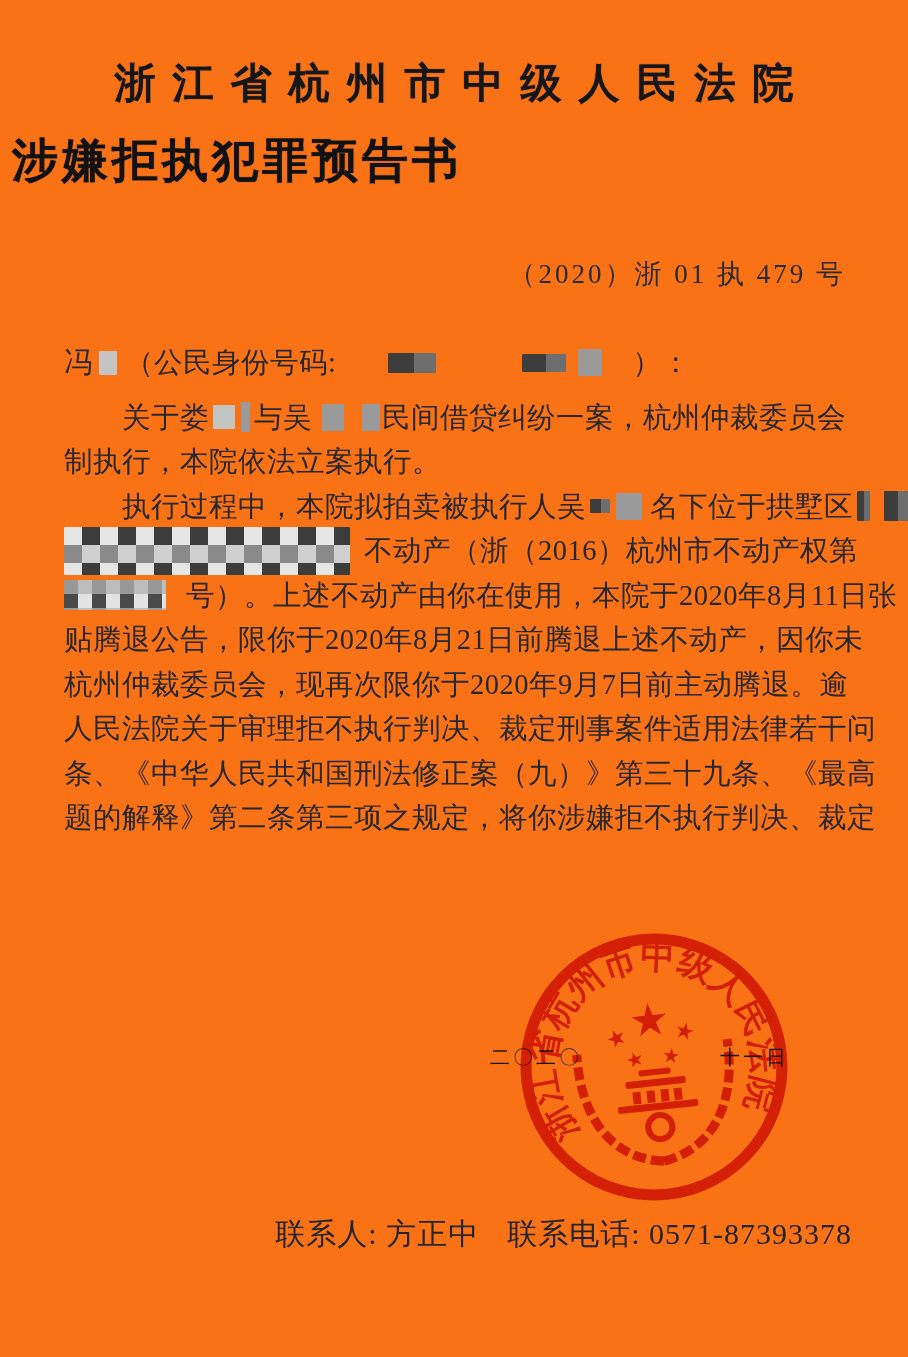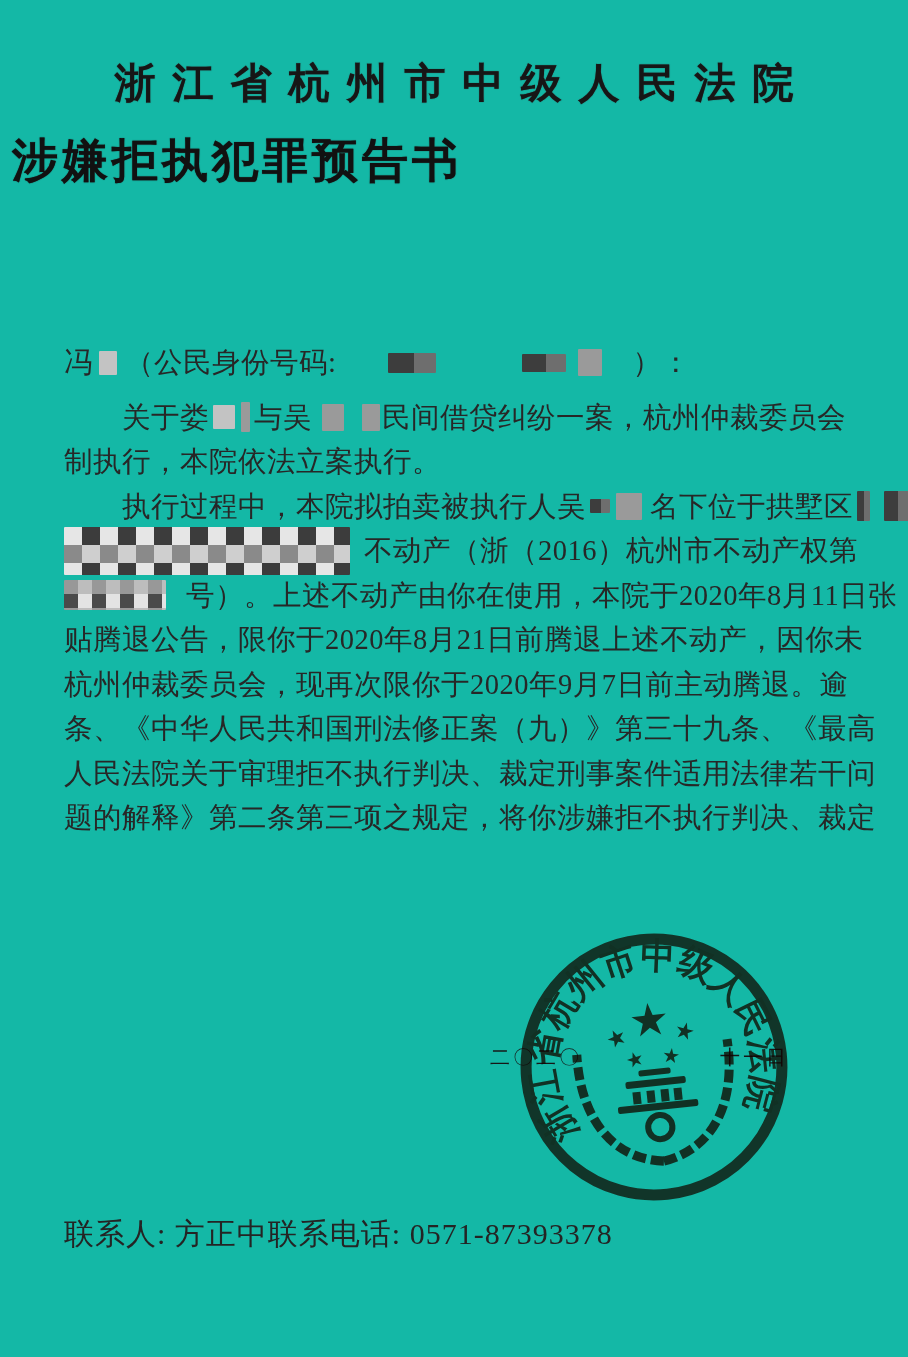--- a/index.html
+++ b/index.html
@@ -1,17 +1,17 @@
 <!DOCTYPE html>
 <html><head>
 <meta charset="utf-8">
 <style>
   html,body{margin:0;padding:0;background:#e8e8e8;}
   .page{
-    position:relative;width:908px;height:1357px;margin:0 auto;background:#14b8a6;
+    position:relative;width:908px;height:1357px;margin:0 auto;background:#f97316;
     font-family:"Liberation Serif","DejaVu Serif",serif;color:#232323;overflow:hidden;
   }
   .court-name{
     position:absolute;top:56px;left:0;width:100%;text-align:center;
     font-size:41px;font-weight:bold;letter-spacing:17px;text-indent:17px;color:#161616;
     text-shadow:0 0 1px #333;
   }
   .doc-title{
     position:absolute;top:130px;left:8px;width:100%;text-align:left;
     font-size:46px;font-weight:bold;letter-spacing:4px;text-indent:4px;color:#111;
@@ -39,45 +39,46 @@
     background-size:28px 28px;
   }
   .issue-date{position:absolute;top:1044px;font-size:20px;color:#161616;letter-spacing:3px;}
   .date-left{left:490px;}
   .date-right{left:720px;}
   .seal-wrap{
     position:absolute;left:513px;top:926px;width:282px;height:282px;
     transform:rotate(-6deg);mix-blend-mode:multiply;opacity:0.95;
   }
   .footer-row{
-    position:absolute;left:64px;right:64px;display:flex;justify-content:flex-start;
-    font-size:30px;color:#242424;letter-spacing:1px;line-height:36px;
+    position:absolute;left:64px;right:56px;display:flex;justify-content:flex-end;
+    font-size:30px;color:#242424;letter-spacing:1px;line-height:36px;gap:28px;
   }
   .footer-row-1{top:1216px;}
   .footer-row-2{top:1261px;}
 </style>
 </head>
 <body>
 
 <div class="page">
 
   <div class="court-name">浙江省杭州市中级人民法院</div>
   <div class="doc-title">涉嫌拒执犯罪预告书</div>
+  <div class="case-number">（2020）浙 01 执 479 号</div>
 
   <div class="body-text-block" id="body-block">
       <div class="line" style="margin-bottom: 10px;"><span>冯</span><span class="redaction rx-c" style="width: 18px; height: 24px; margin-left: 6px; margin-right: 8px;"></span><span>（公民身份号码:</span><span class="redaction rx-a" style="width: 48px; height: 20px; margin-left: 52px;"></span><span class="redaction rx-a" style="width: 44px; height: 18px; margin-left: 86px; margin-right: 6px;"></span><span class="redaction rx-b" style="width: 24px; height: 27px; margin-left: 6px; margin-right: 30px;"></span><span>）：</span></div>
       <div class="line"><span>　　关于娄</span><span class="redaction rx-c" style="width: 22px; height: 24px; margin-left: 4px; margin-right: 4px;"></span><span class="redaction rx-b" style="width: 9px; height: 30px; margin-left: 2px; margin-right: 4px;"></span><span>与吴</span><span class="redaction rx-b" style="width: 22px; height: 27px; margin-left: 10px; margin-right: 6px;"></span><span class="redaction rx-b" style="width: 18px; height: 27px; margin-left: 12px; margin-right: 2px;"></span><span>民间借贷纠纷一案，杭州仲裁委员会</span></div>
       <div class="line"><span>制执行，本院依法立案执行。</span></div>
       <div class="line"><span>　　执行过程中，本院拟拍卖被执行人吴</span><span class="redaction rx-a" style="width: 20px; height: 14px; margin-left: 4px; margin-right: 2px;"></span><span class="redaction rx-b" style="width: 26px; height: 27px; margin-left: 4px; margin-right: 8px;"></span><span>名下位于拱墅区</span><span class="redaction rx-a" style="width: 13px; height: 30px; margin-left: 4px;"></span><span class="redaction rx-a" style="width: 26px; height: 30px; margin-left: 14px;"></span></div>
       <div class="line"><span class="redaction rx-mosaic" style="width: 286px; height: 48px; margin-right: 14px;"></span><span>不动产（浙（2016）杭州市不动产权第</span></div>
       <div class="line"><span class="redaction rx-mosaic-sm" style="width: 102px; height: 30px; margin-right: 20px;"></span><span>号）。上述不动产由你在使用，本院于2020年8月11日张</span></div>
       <div class="line"><span>贴腾退公告，限你于2020年8月21日前腾退上述不动产，因你未</span></div>
       <div class="line"><span>杭州仲裁委员会，现再次限你于2020年9月7日前主动腾退。逾</span></div>
+      <div class="line"><span>人民法院关于审理拒不执行判决、裁定刑事案件适用法律若干问</span></div>
       <div class="line"><span>条、《中华人民共和国刑法修正案（九）》第三十九条、《最高</span></div>
-      <div class="line"><span>人民法院关于审理拒不执行判决、裁定刑事案件适用法律若干问</span></div>
       <div class="line"><span>题的解释》第二条第三项之规定，将你涉嫌拒不执行判决、裁定</span></div>
     </div>
 
   <div class="issue-date date-left">二〇二〇</div>
   <div class="issue-date date-right">十一日</div>
 
   <div class="seal-wrap">
     <svg viewBox="0 0 280 280" width="282" height="282">
       <defs>
         <path id="sealArc" d="M 59.7,196.2 A 98,98 0 1 1 220.3,196.2" fill="none"></path>

